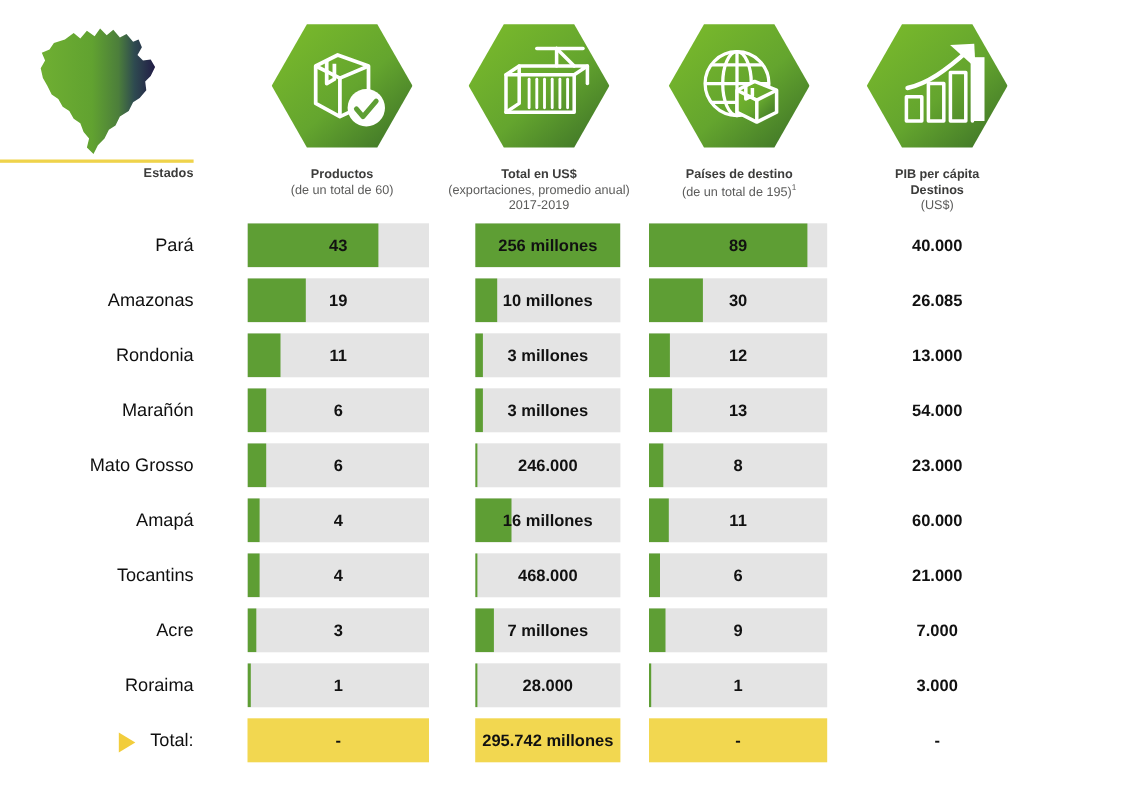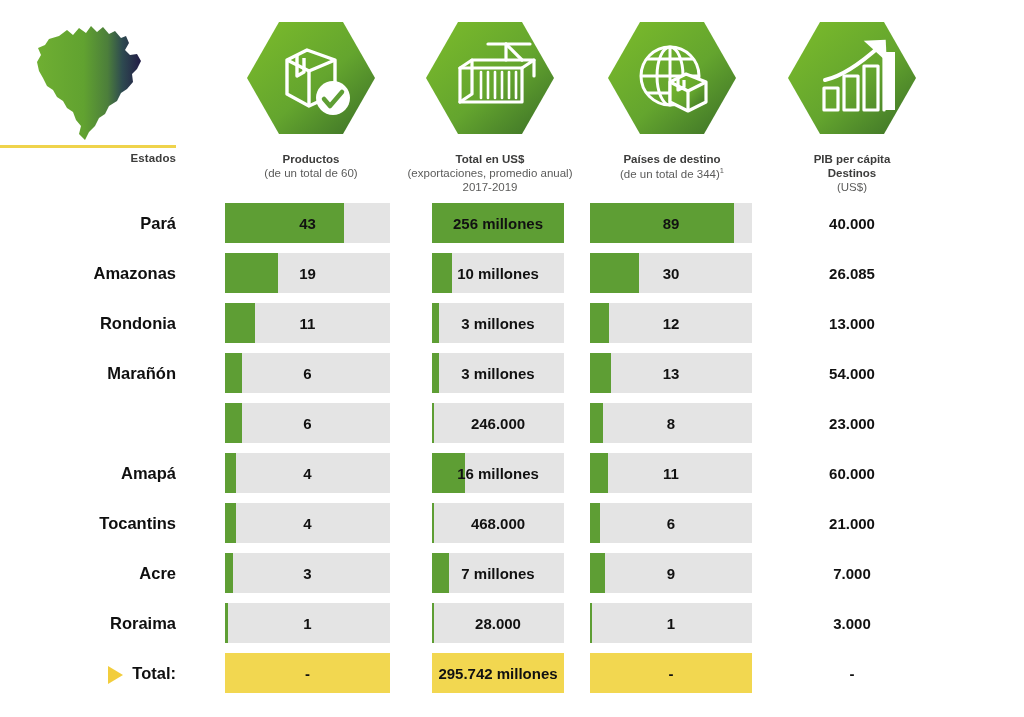--- a/index.html
+++ b/index.html
@@ -43,21 +43,21 @@
   .colhead .t2 { font-size: 11.5px; font-weight: normal; color: #5B5B5A; }
   .colhead sup { font-size: 7.5px; vertical-align: super; }
 
   
   .rows { position: absolute; left: 0; top: 203px; width: 1024px; }
   .row { position: relative; height: 50px; }
 
   .statename {
     position: absolute; left: 0; top: 0; width: 176px; height: 40px;
     line-height: 40px; text-align: right;
-    font-size: 16.5px; font-weight: bold; color: #0F0F0F;
+    font-size: 16.5px; font-weight: normal; color: #0F0F0F;
   }
 
   .cell { position: absolute; top: 0; height: 40px; }
   .cell.c1 { left: 225px; width: 165px; }
   .cell.c2 { left: 408px; width: 132px; margin-left: 24px; }
   .cell.c3 { left: 590px; width: 162px; }
   .cell.c4 { left: 772px; width: 160px; }
 
   .track {
     position: absolute; inset: 0; background: #E4E4E4; overflow: hidden;
@@ -204,21 +204,21 @@
           <g fill="none" stroke="#fff" stroke-width="3.2" stroke-linejoin="round">
             <path d="M62,68 L78,60 L98,68 L98,88 L80,97 L62,88 Z" fill="url(#hg3)"></path>
             <path d="M62,68 L80,77 L98,68"></path>
             <path d="M80,77 L80,97"></path>
             <path d="M70,64 L70,76 L76,73 L76,66"></path>
           </g>
         </svg>
       </div>
       <div class="colhead">
         <div class="t1">Países de destino</div>
-        <div class="t2"><span>(de un total de 344)</span><sup>1</sup></div>
+        <div class="t2"><span>(de un total de 195)</span><sup>1</sup></div>
       </div>
     </div>
 
     <div class="hexcol c4">
       <div class="hex">
         <svg width="128" height="128" viewBox="0 0 128 128">
           <defs>
             <linearGradient id="hg4" x1="0" y1="0" x2="1" y2="1">
               <stop offset="0%" stop-color="#7CBC2B"></stop>
                 <stop offset="55%" stop-color="#64A52E"></stop>
@@ -336,20 +336,21 @@
           <div class="track">
             <div class="fill" style="width:13%"></div>
           </div>
           <div class="cellval">13</div>
         </div>
         <div class="cell c4">
           <div class="plainval">54.000</div>
         </div>
       </div>
       <div class="row">
+        <div class="statename">Mato Grosso</div>
         <div class="cell c1">
           <div class="track">
             <div class="fill" style="width:10%"></div>
           </div>
           <div class="cellval">6</div>
         </div>
         <div class="cell c2">
           <div class="track">
             <div class="fill" style="width:1.2%"></div>
           </div>

